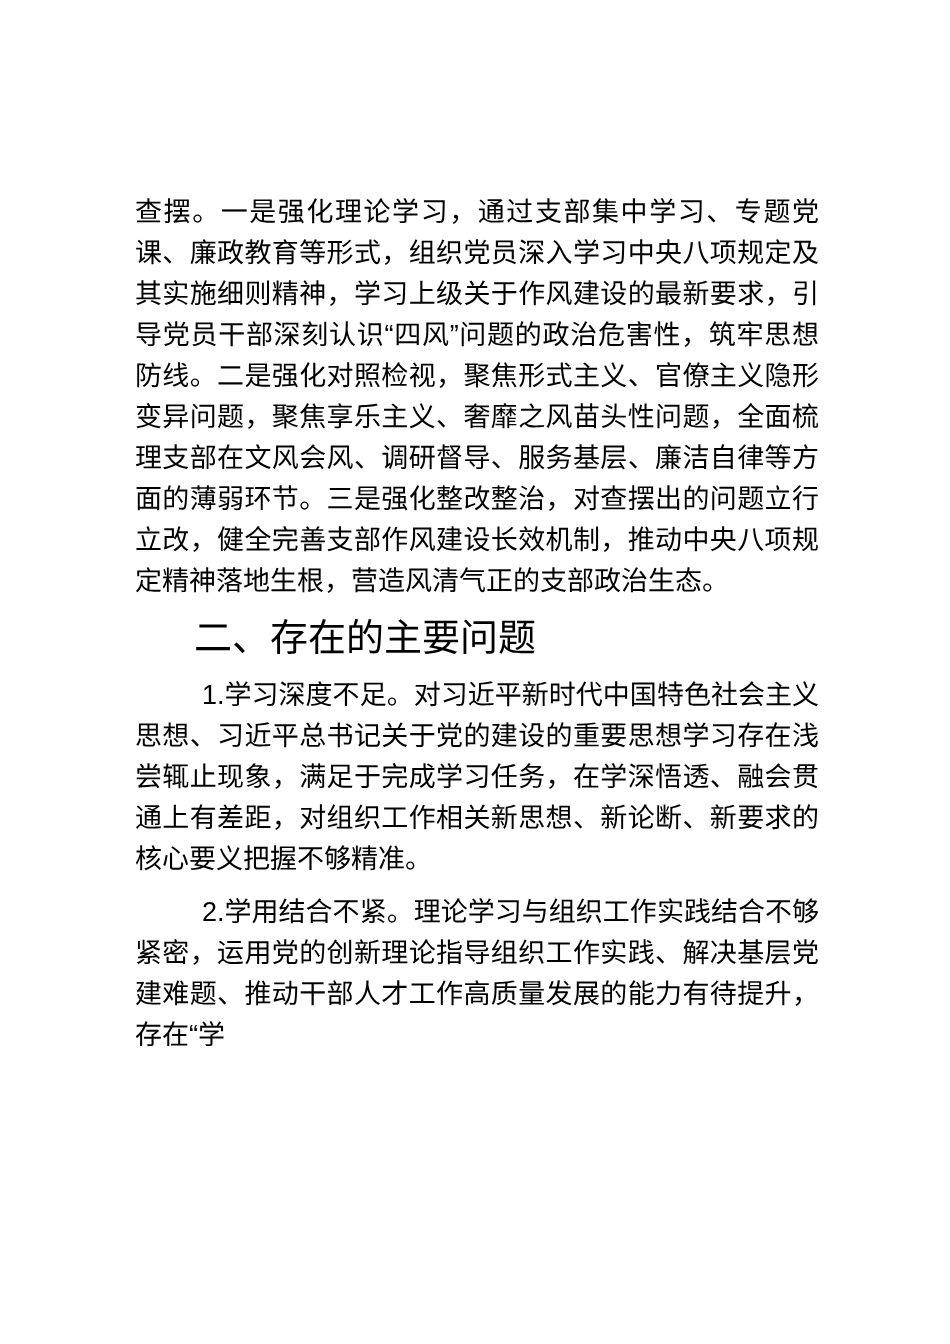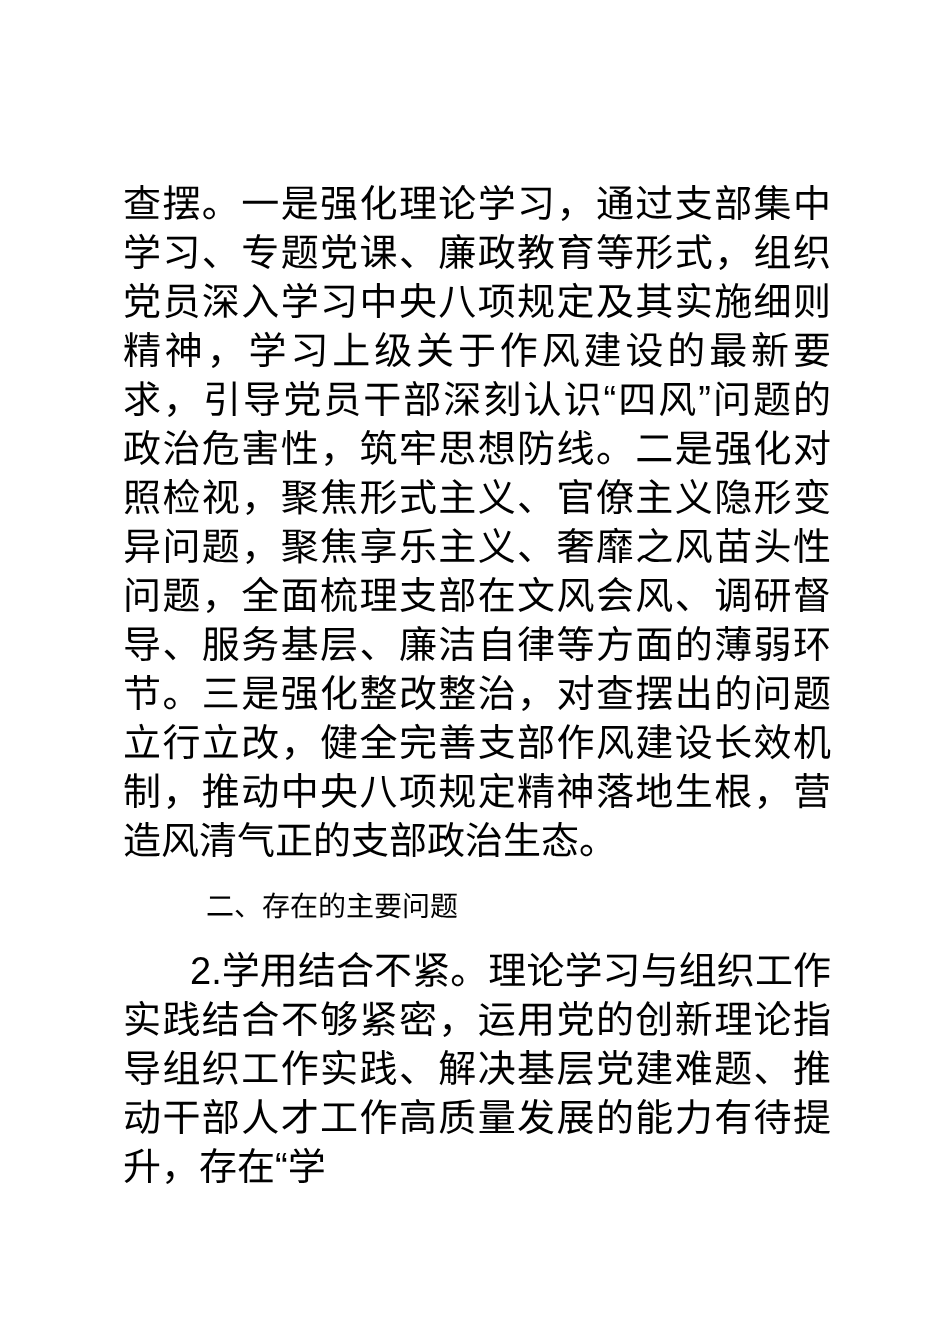--- a/index.html
+++ b/index.html
@@ -24,38 +24,38 @@
     box-sizing: border-box;
   }
   .page-body {
     position: absolute;
     left: 123px;
     top: 180px;
     width: 708px;
   }
   
   .para {
-    margin: 0;
-    font-size: 38px;
-    line-height: 49px;
+    margin: 12px;
+    font-size: 27px;
+    line-height: 41px;
     letter-spacing: 0px;
     text-align: justify;
     text-justify: inter-character;
     text-indent: 67px;
     word-break: break-all;
     white-space: normal;
   }
   
   .para.cont {
     text-indent: 0;
   }
   
   .heading {
-    margin: 16px;
-    font-size: 28px;
+    margin: 4px;
+    font-size: 38px;
     line-height: 49px;
     text-align: left;
     text-indent: 67px;
     white-space: nowrap;
   }
   
   .para.clipped {
     text-align: justify;
     text-justify: inter-character;
   }
@@ -64,17 +64,18 @@
 <body>
 
 <div class="page">
   <div class="page-body">
 
     <p class="para cont">查摆。一是强化理论学习，通过支部集中学习、专题党课、廉政教育等形式，组织党员深入学习中央八项规定及其实施细则精神，学习上级关于作风建设的最新要求，引导党员干部深刻认识“四风”问题的政治危害性，筑牢思想防线。二是强化对照检视，聚焦形式主义、官僚主义隐形变异问题，聚焦享乐主义、奢靡之风苗头性问题，全面梳理支部在文风会风、调研督导、服务基层、廉洁自律等方面的薄弱环节。三是强化整改整治，对查摆出的问题立行立改，健全完善支部作风建设长效机制，推动中央八项规定精神落地生根，营造风清气正的支部政治生态。</p>
 
     <p class="heading">二、存在的主要问题</p>
 
 
+    <p class="para">1.学习深度不足。对习近平新时代中国特色社会主义思想、习近平总书记关于党的建设的重要思想学习存在浅尝辄止现象，满足于完成学习任务，在学深悟透、融会贯通上有差距，对组织工作相关新思想、新论断、新要求的核心要义把握不够精准。</p>
 
     <p class="para clipped">2.学用结合不紧。理论学习与组织工作实践结合不够紧密，运用党的创新理论指导组织工作实践、解决基层党建难题、推动干部人才工作高质量发展的能力有待提升，存在“学</p>
 
   </div>
 </div>
 
 </body></html>

